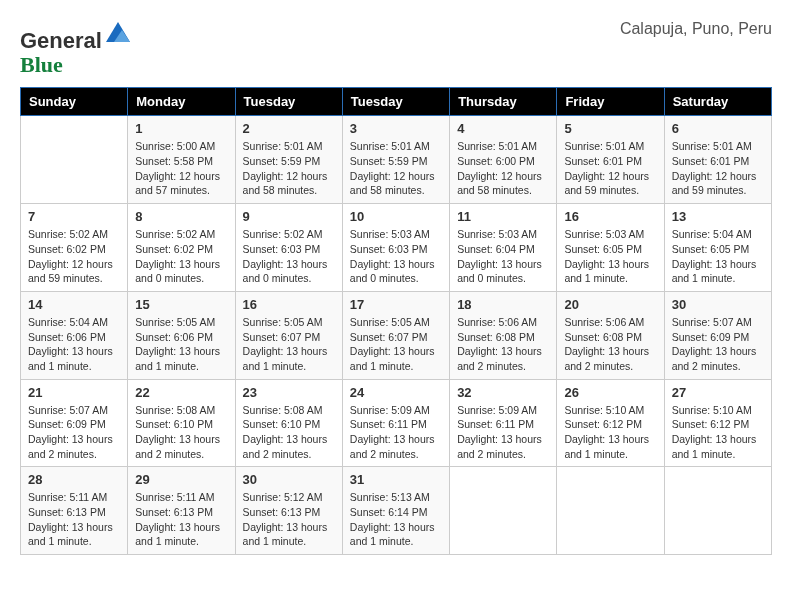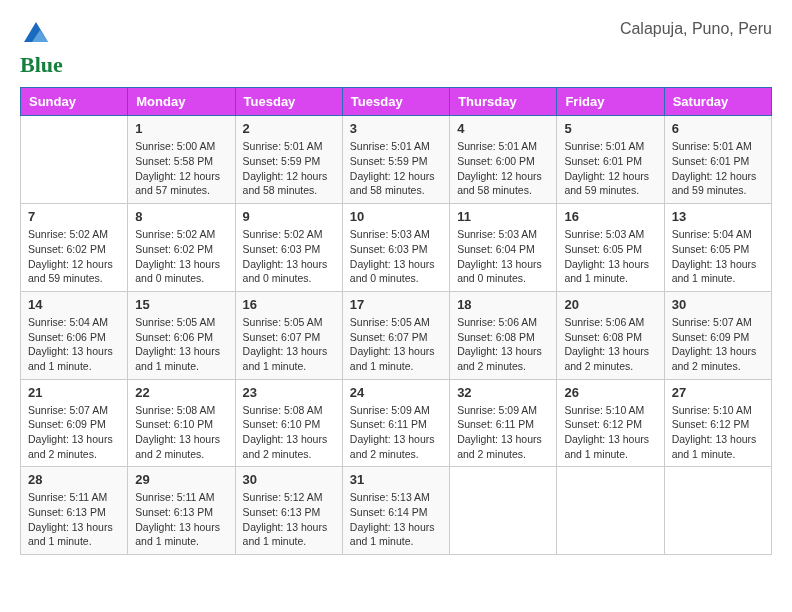--- a/index.html
+++ b/index.html
@@ -43,21 +43,21 @@
     .location {
       font-size: 16px;
       color: #555;
     }
     table {
       width: 100%;
       border-collapse: collapse;
       font-size: 11px;
     }
     thead tr th {
-      background-color: #d946ef;
+      background-color: #000000;
       color: #fff;
       text-align: left;
       padding: 6px 8px;
       font-size: 13px;
       font-weight: bold;
       border: 1px solid #2a6db5;
     }
     tbody tr td {
       border: 1px solid #ccc;
       padding: 5px 7px;
@@ -85,21 +85,21 @@
       background: #fff !important;
     }
   </style>
 </head>
 <body>
 
 <div class="header">
   <div class="logo">
     <div>
       <div class="logo-text">
-        <svg class="logo-icon" viewBox="0 0 28 28">
+        <span class="logo-general">General</span><svg class="logo-icon" viewBox="0 0 28 28">
             <polygon points="14,2 26,22 2,22" fill="#1a6bbf"></polygon>
             <polygon points="18,10 26,22 10,22" fill="#5ba3e0"></polygon>
           </svg>
       </div>
       <div class="logo-text">
         <span class="logo-blue">Blue</span>
       </div>
     </div>
   </div>
   <div class="title-block">

